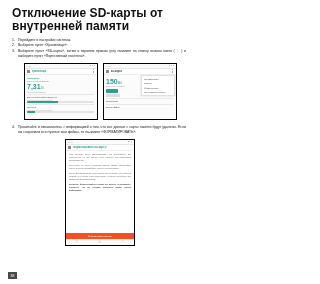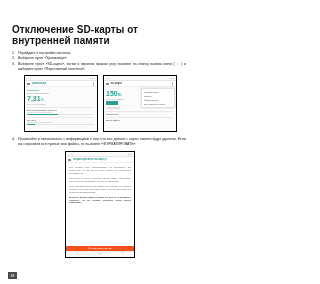--- a/index.html
+++ b/index.html
@@ -19,26 +19,26 @@
   .page {
     width: 200px;
     height: 284px;
     position: relative;
     box-sizing: border-box;
     padding: 0 12px;
   }
 
   
   .doc-title {
-    font-size: 10px;
+    font-size: 12px;
     font-weight: bold;
     letter-spacing: 0.05px;
     color: #111;
     margin: 0;
-    padding-top: 24px;
+    padding-top: 7px;
     line-height: 1.1;
   }
 
   
   .steps {
     margin: 4.5px 0 0 0;
     padding: 0;
     list-style: none;
   }
   .step {

